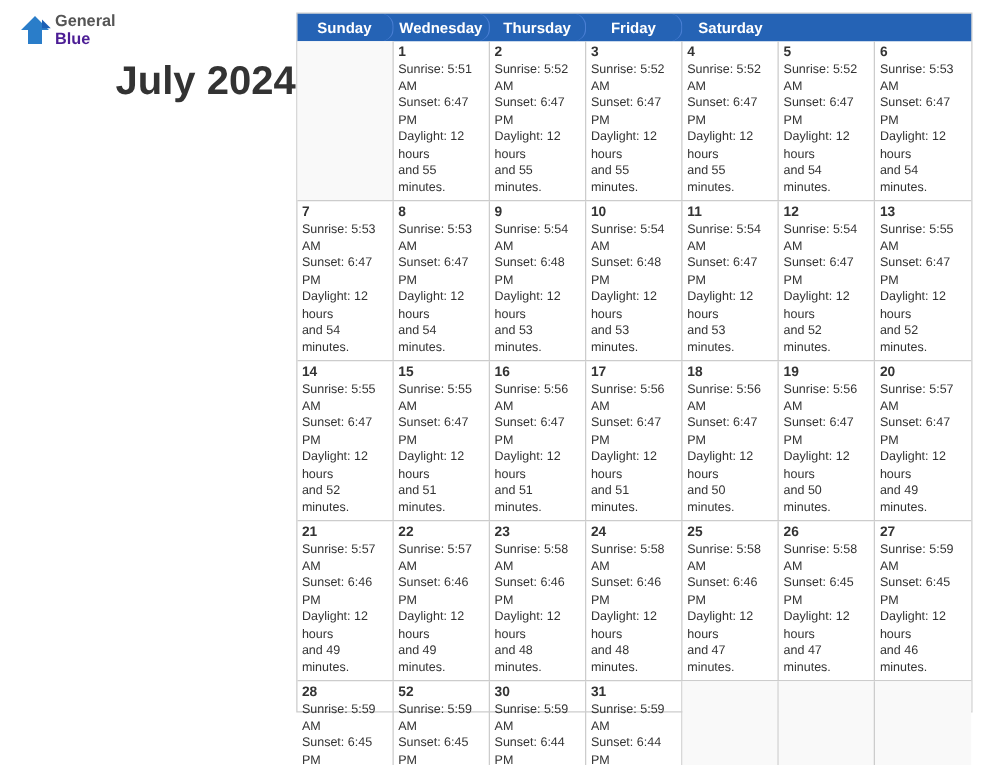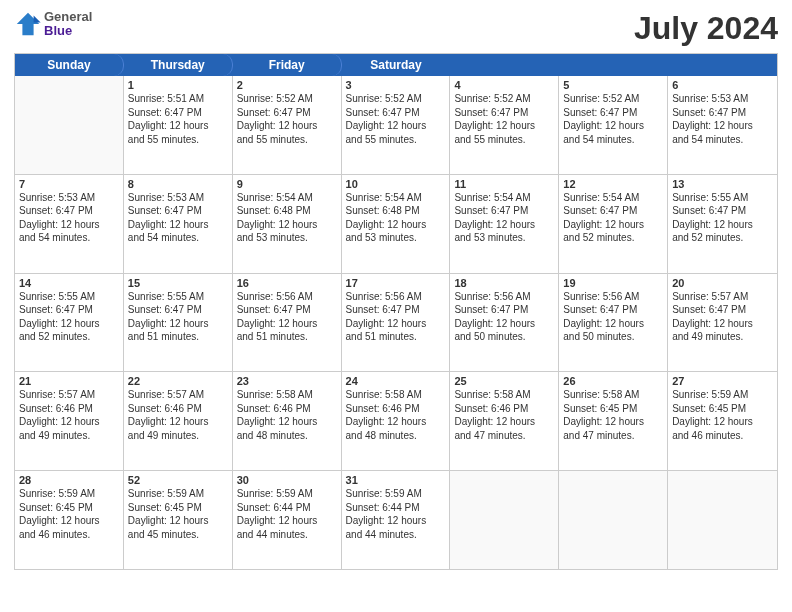--- a/index.html
+++ b/index.html
@@ -8,21 +8,20 @@
       background: #fff;
       width: 792px;
       height: 612px;
       overflow: hidden;
     }
     .page {
       width: 792px;
       height: 580px;
       padding: 10px 14px;
       display: flex;
-      flex-direction: column;
     }
     .header {
       display: flex;
       justify-content: space-between;
       align-items: flex-start;
       margin-bottom: 6px;
     }
     .logo {
       display: flex;
       align-items: center;
@@ -35,20 +34,21 @@
       font-weight: bold;
       line-height: 1.1;
     }
     .logo-text .general { color: #555; }
     .logo-text .blue { color: #4c1d95; }
     .logo-icon {
       width: 28px;
       height: 28px;
     }
     .title-block {
+      margin-top: 36px;
     }
     .main-title {
       font-size: 32px;
       font-weight: bold;
       color: #333;
     }
     .subtitle {
       font-size: 14px;
       color: #333;
     }
@@ -123,20 +123,21 @@
       </div>
     </div>
     <div class="title-block">
       <div class="main-title">July 2024</div>
     </div>
   </div>
 
   <div class="calendar">
     <div class="cal-header">
     <div class="cal-header-cell">Sunday</div>
+        <div class="cal-header-cell">Wednesday</div>
         <div class="cal-header-cell">Thursday</div>
         <div class="cal-header-cell">Friday</div>
         <div class="cal-header-cell">Saturday</div>
       </div>
     <div class="cal-body">
     <div class="cal-row">
           <div class="cal-cell empty"></div>
           <div class="cal-cell">
             <div class="day-num">1</div>
             <div class="cell-text">Sunrise: 5:51 AM<br>Sunset: 6:47 PM<br>Daylight: 12 hours<br>and 55 minutes.</div>

